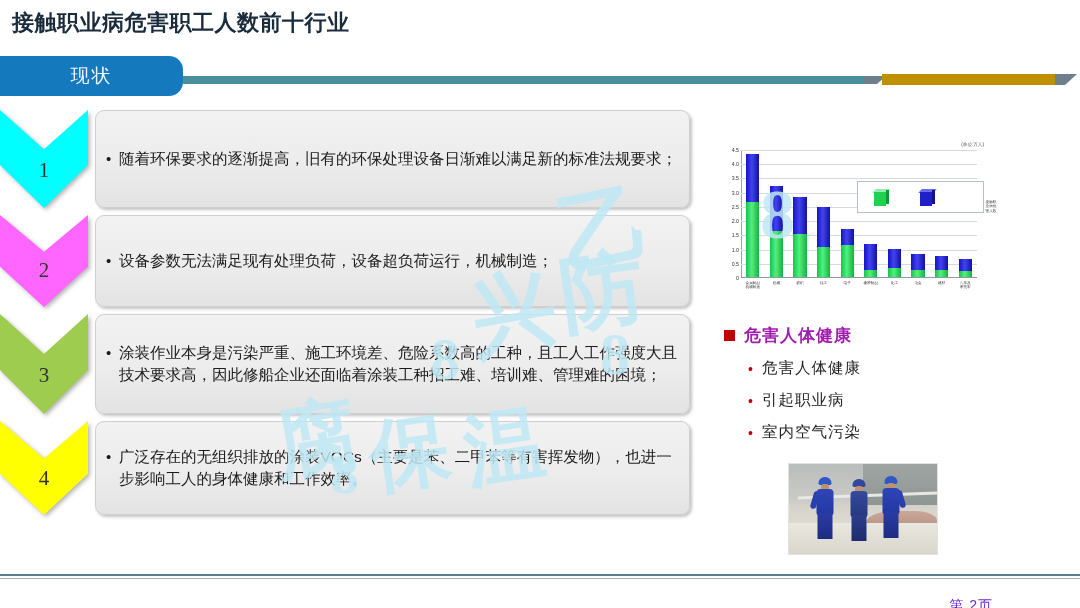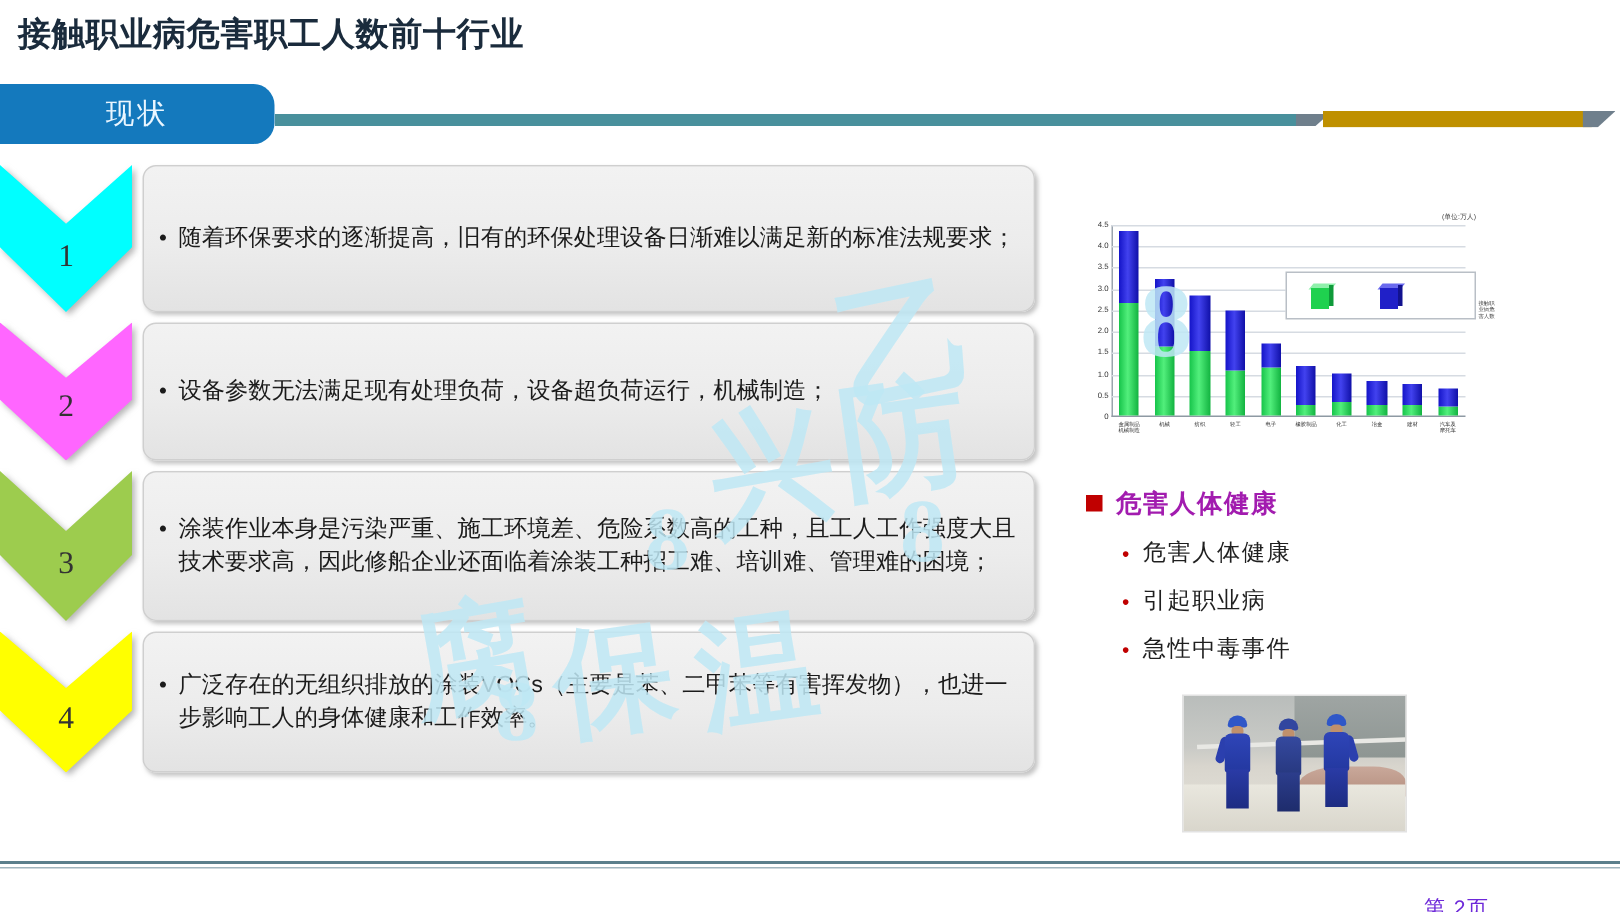--- a/index.html
+++ b/index.html
@@ -353,21 +353,21 @@
   <div class="health-item">
         <span class="sdot">•</span>
         <span class="stxt">危害人体健康</span>
       </div>
       <div class="health-item">
         <span class="sdot">•</span>
         <span class="stxt">引起职业病</span>
       </div>
       <div class="health-item">
         <span class="sdot">•</span>
-        <span class="stxt">急性中毒事件</span>
+        <span class="stxt">室内空气污染</span>
       </div>
     </div>
 
   <div id="worker-photo">
     <div class="bg-building"></div>
     <div class="rail"></div>
     <div class="rubble"></div>
     <div class="ground"></div>
     <div class="worker" style="left:24px;width:24px;height:72px">
       <div class="helmet"></div>

